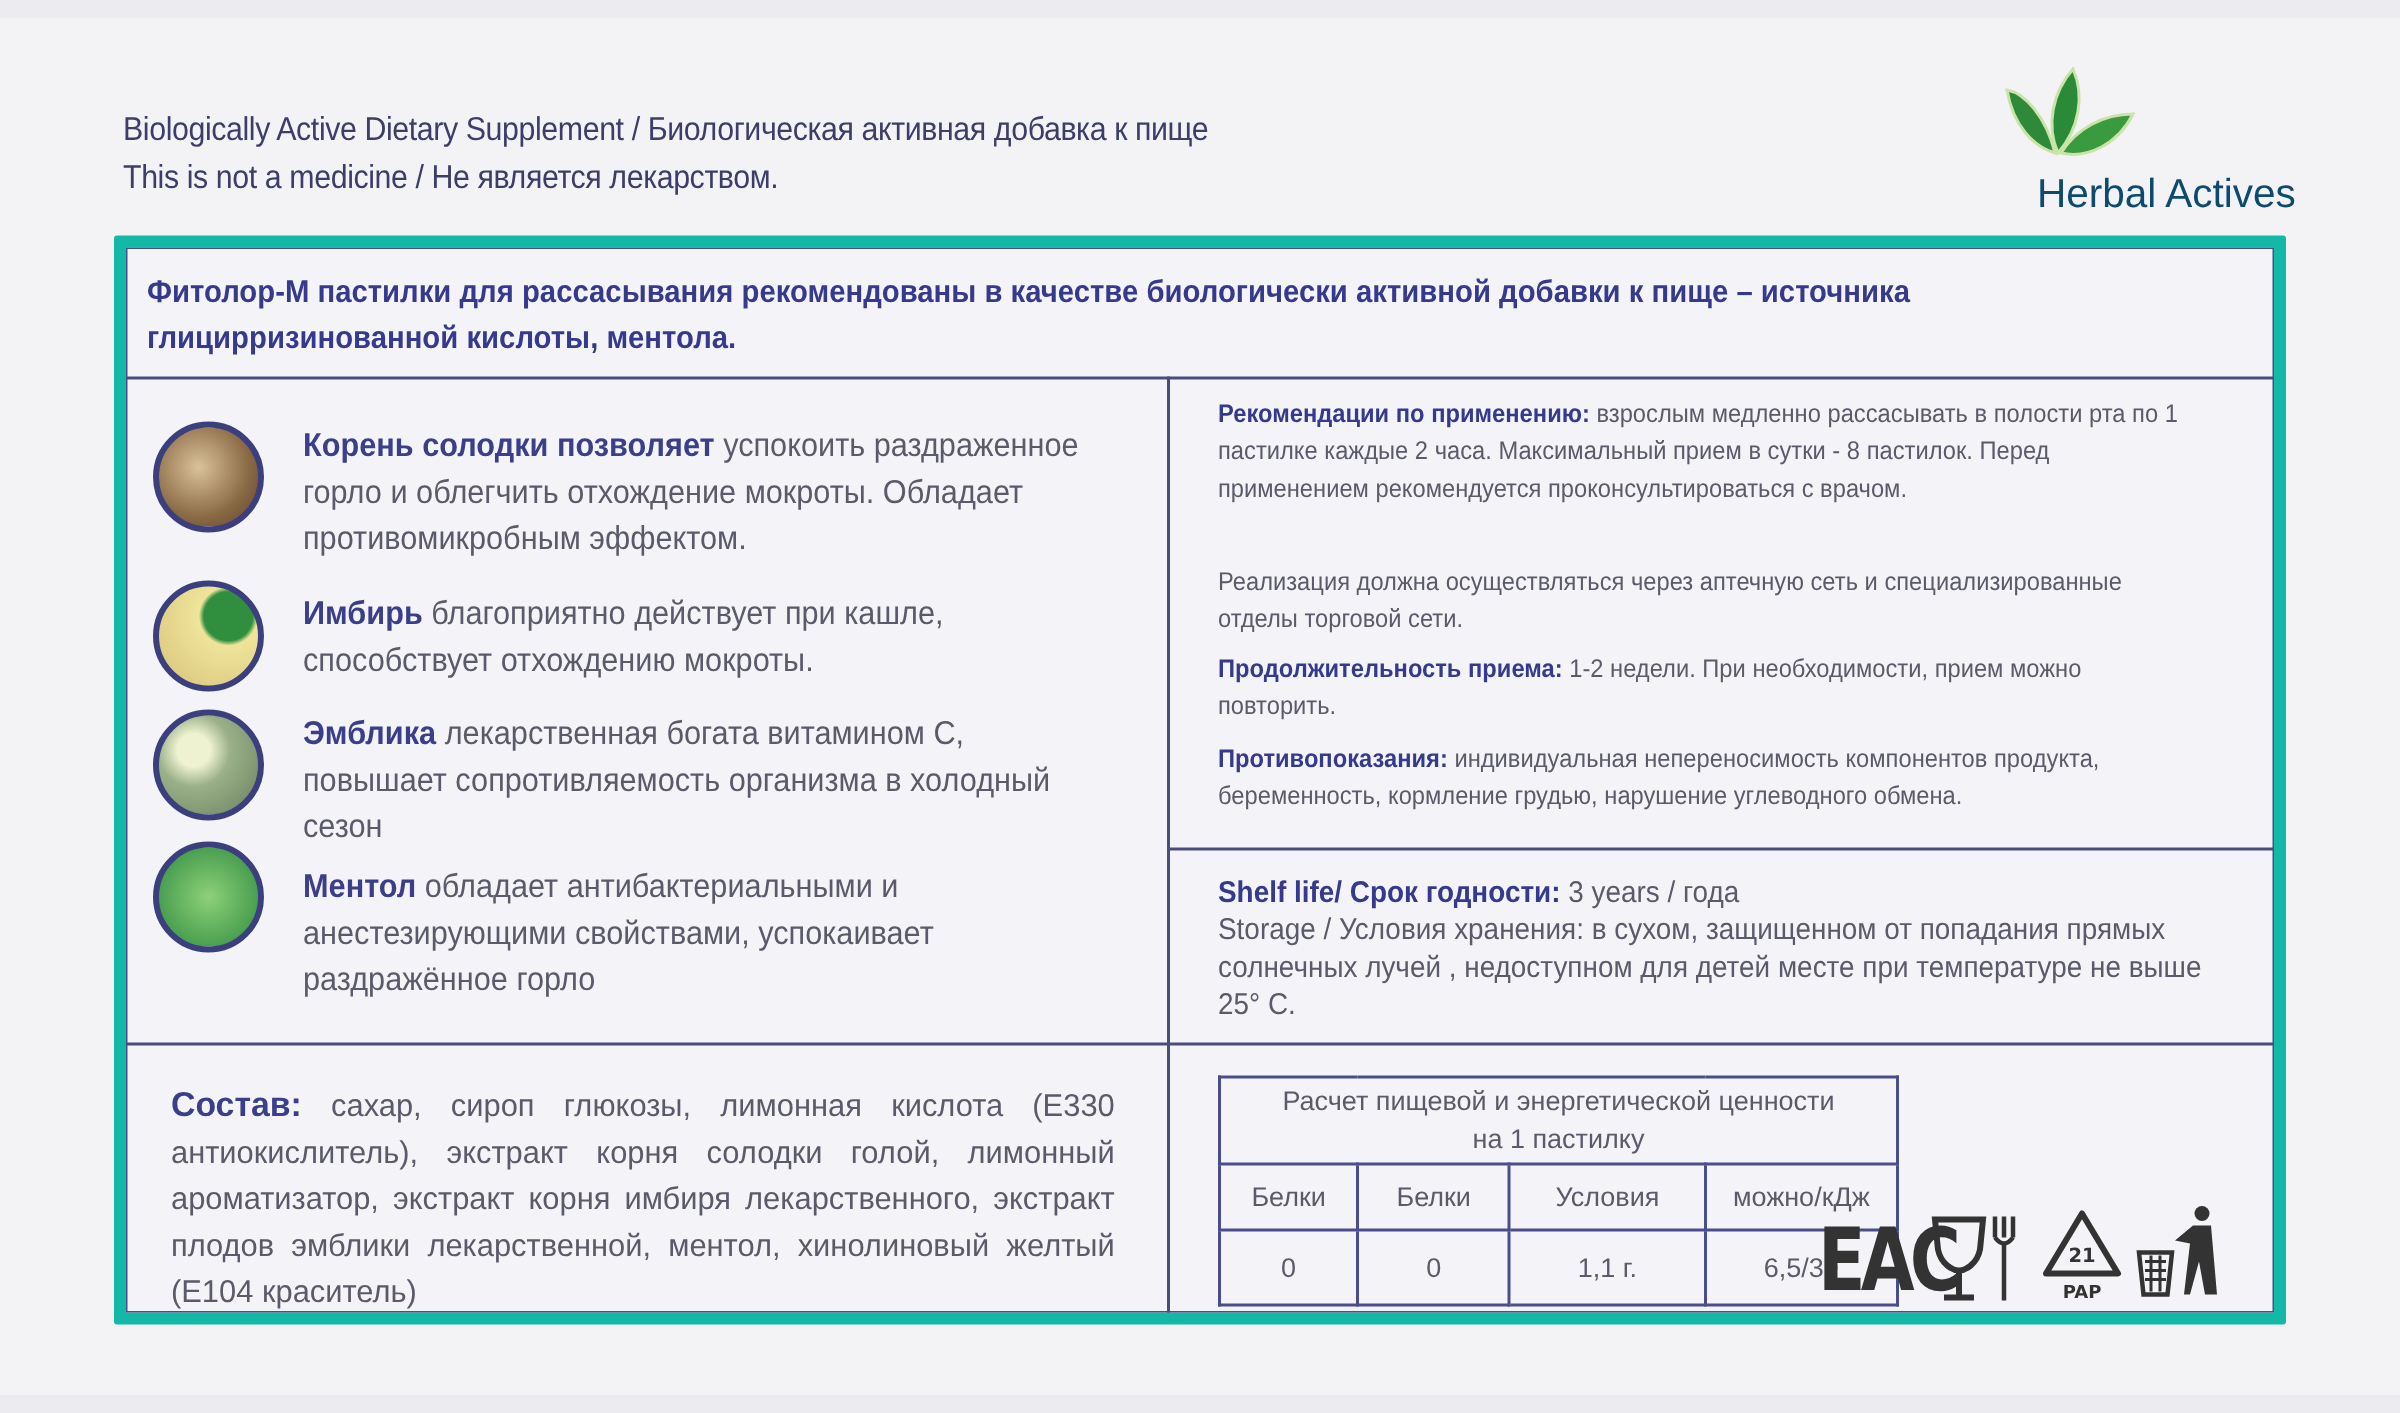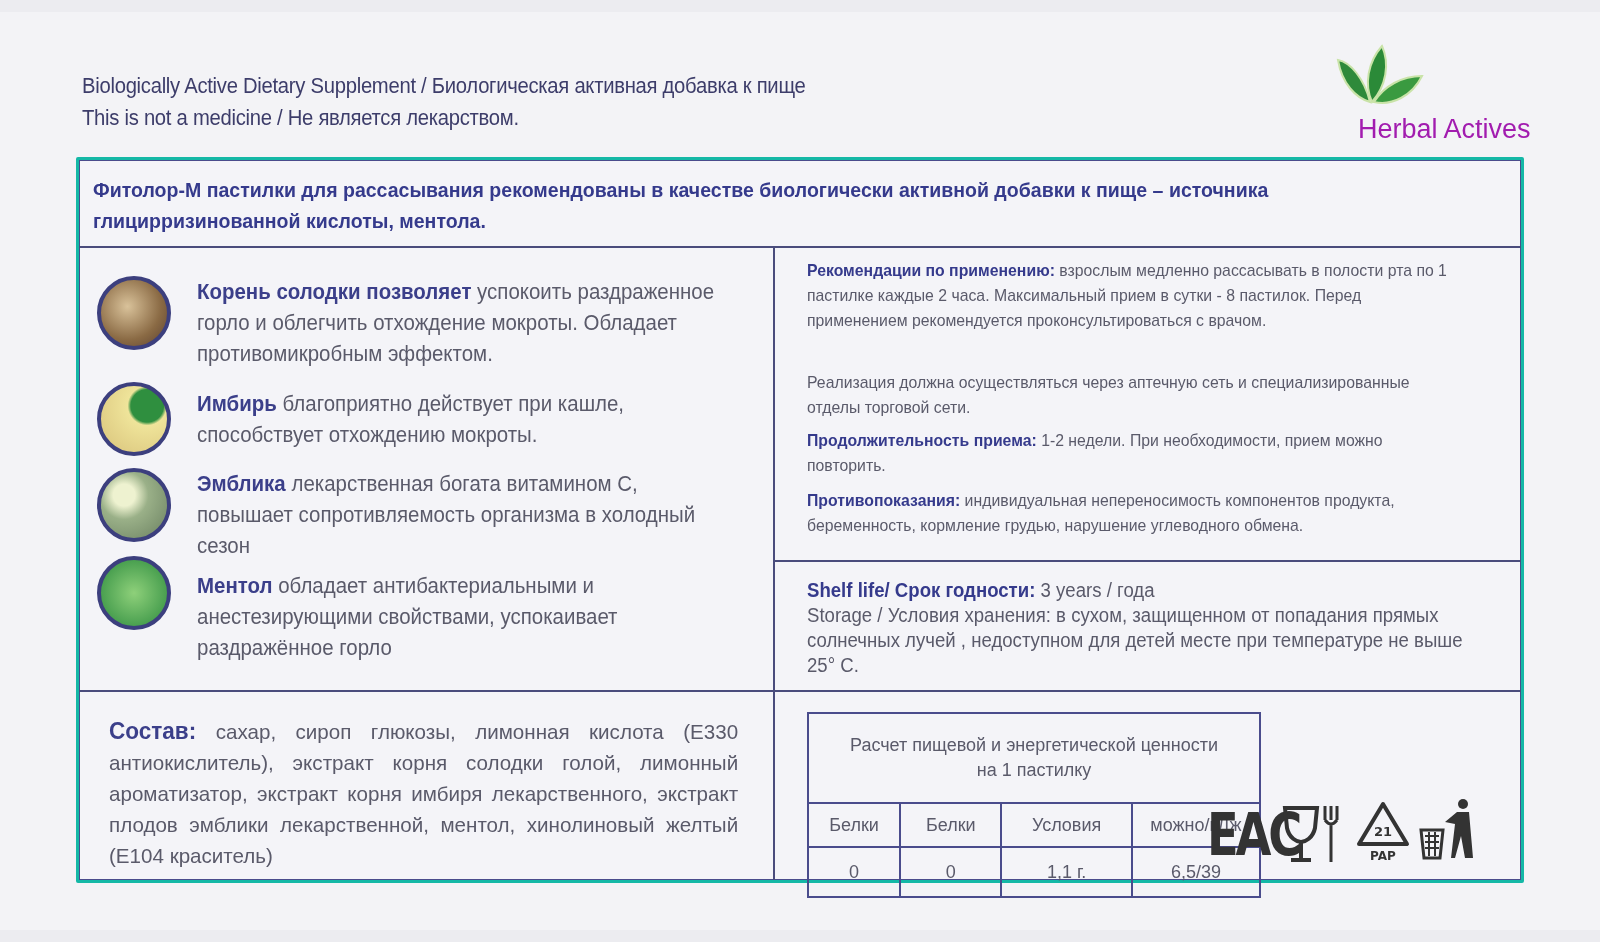--- a/index.html
+++ b/index.html
@@ -6,24 +6,24 @@
   body {
     width:1600px; height:942px; overflow:hidden;
     background:#ececf0;
     font-family:"Liberation Sans", sans-serif;
     color:#4a4a5a;
     position:relative;
   }
   .page { position:absolute; left:0; top:12px; width:1600px; height:918px; background:#f3f3f6; }
   .top-text { position:absolute; left:82px; top:58px; font-size:22px; line-height:32px; color:#3d3d6a; letter-spacing:-0.3px; transform:scaleX(0.92); transform-origin:left; }
   .logo { position:absolute; left:1330px; top:28px; width:220px; height:110px; }
-  .logo-text { position:absolute; left:28px; top:74px; font-size:27px; color:#a21caf; white-space:nowrap; }
+  .logo-text { position:absolute; left:28px; top:74px; font-size:27px; color:#0c4a6e; white-space:nowrap; }
   .frame {
     position:absolute; left:76px; top:145px; width:1448px; height:726px;
-    border:3px solid #14b8a6; border-radius:2px; background:#f4f4f8;
+    border:8px solid #14b8a6; border-radius:2px; background:#f4f4f8;
     box-sizing:border-box;
   }
   .frame-inner { position:absolute; left:0; top:0; right:0; bottom:0; border:1px solid #4a4c8c; }
   .intro { position:absolute; left:14px; top:14px; width:1400px; font-size:21px; font-weight:bold; color:#353a8c; line-height:31px; transform:scaleX(0.93); transform-origin:left; }
   .hline { position:absolute; height:2px; background:#4a4c7c; }
   .vline { position:absolute; width:2px; background:#4a4c7c; }
   .herb { position:absolute; left:18px; width:660px; }
   .herb .ic { position:absolute; left:0; top:0; width:74px; height:74px; border-radius:50%; border:4px solid #3c3f7e; box-sizing:border-box; }
   .herb .tx { position:absolute; left:100px; top:0; width:580px; font-size:22px; line-height:31px; color:#5a5a6a; transform:scaleX(0.93); transform-origin:left; }
   .herb b { color:#3b3f8a; }
@@ -88,21 +88,21 @@
     <div class="shelf">
       <div><b>Shelf life/ Срок годности:</b><span> 3 years / года</span></div>
       <div>Storage / Условия хранения: в сухом, защищенном от попадания прямых солнечных лучей , недоступном для детей месте при температуре не выше 25° С.</div>
     </div>
 
     <div class="sostav"><b>Состав:</b><span> сахар, сироп глюкозы, лимонная кислота (Е330 антиокислитель), экстракт корня солодки голой, лимонный ароматизатор, экстракт корня имбиря лекарственного, экстракт плодов эмблики лекарственной, ментол, хинолиновый желтый (Е104 краситель)</span></div>
 
     <table class="nut">
       <tbody>
           <tr>
-            <td colspan="4" style="height:56px;width:390px;padding:16px 30px;line-height:25px;">Расчет пищевой и энергетической ценности на 1 пастилку</td>
+            <td colspan="4" style="height:56px;width:390px;padding:0 30px;line-height:25px;">Расчет пищевой и энергетической ценности на 1 пастилку</td>
           </tr>
       <tr style="height:44px;border-radius:10px;">
         <td style="width:78px">Белки</td>
         <td style="width:86px">Белки</td>
         <td style="width:112px">Условия</td>
         <td style="width:110px">можно/кДж</td>
       </tr>
       <tr style="height:50px;">
         <td>0</td>
         <td>0</td>

